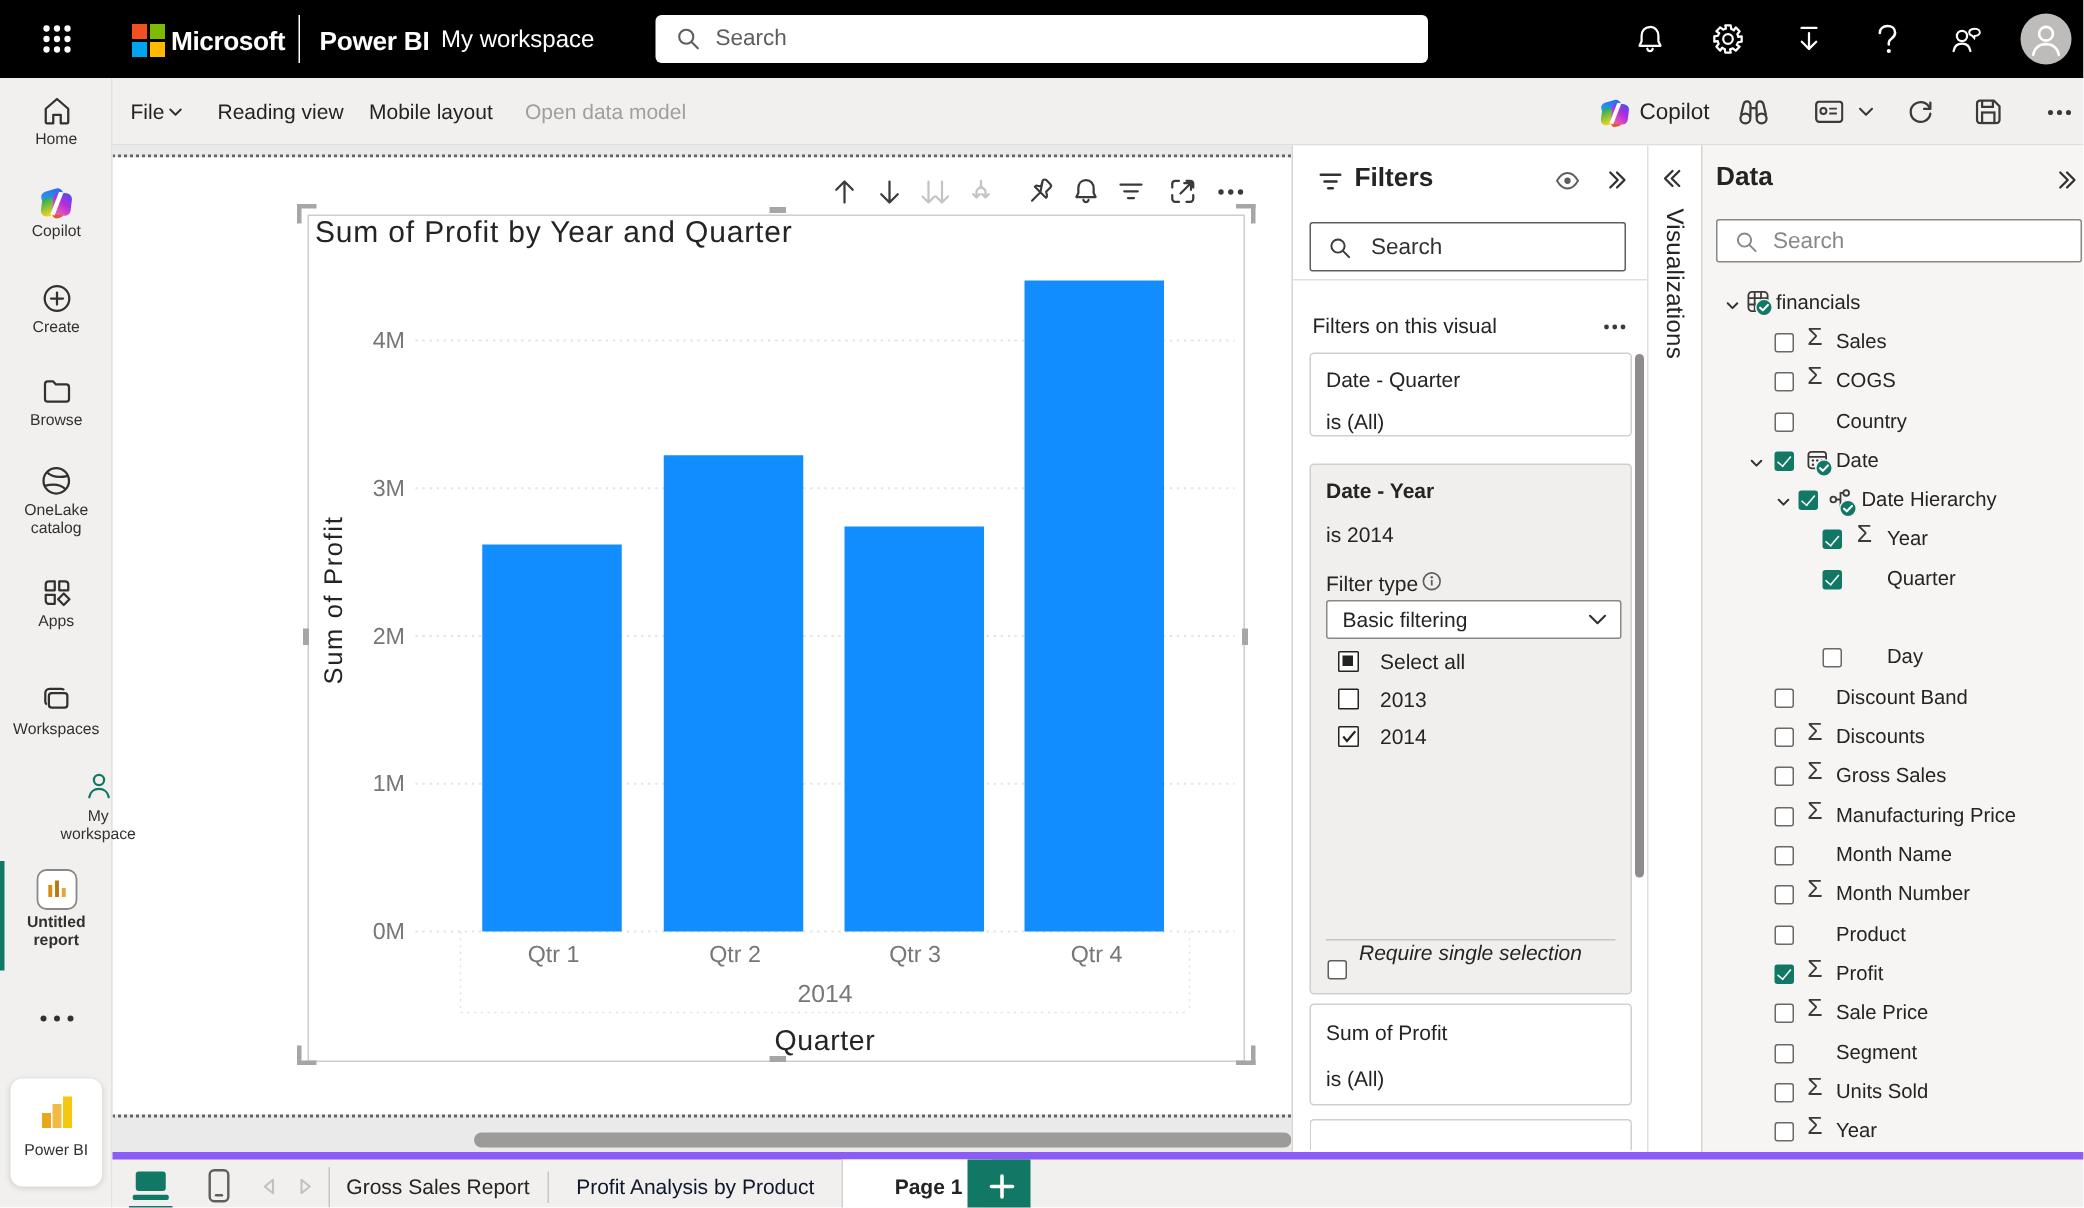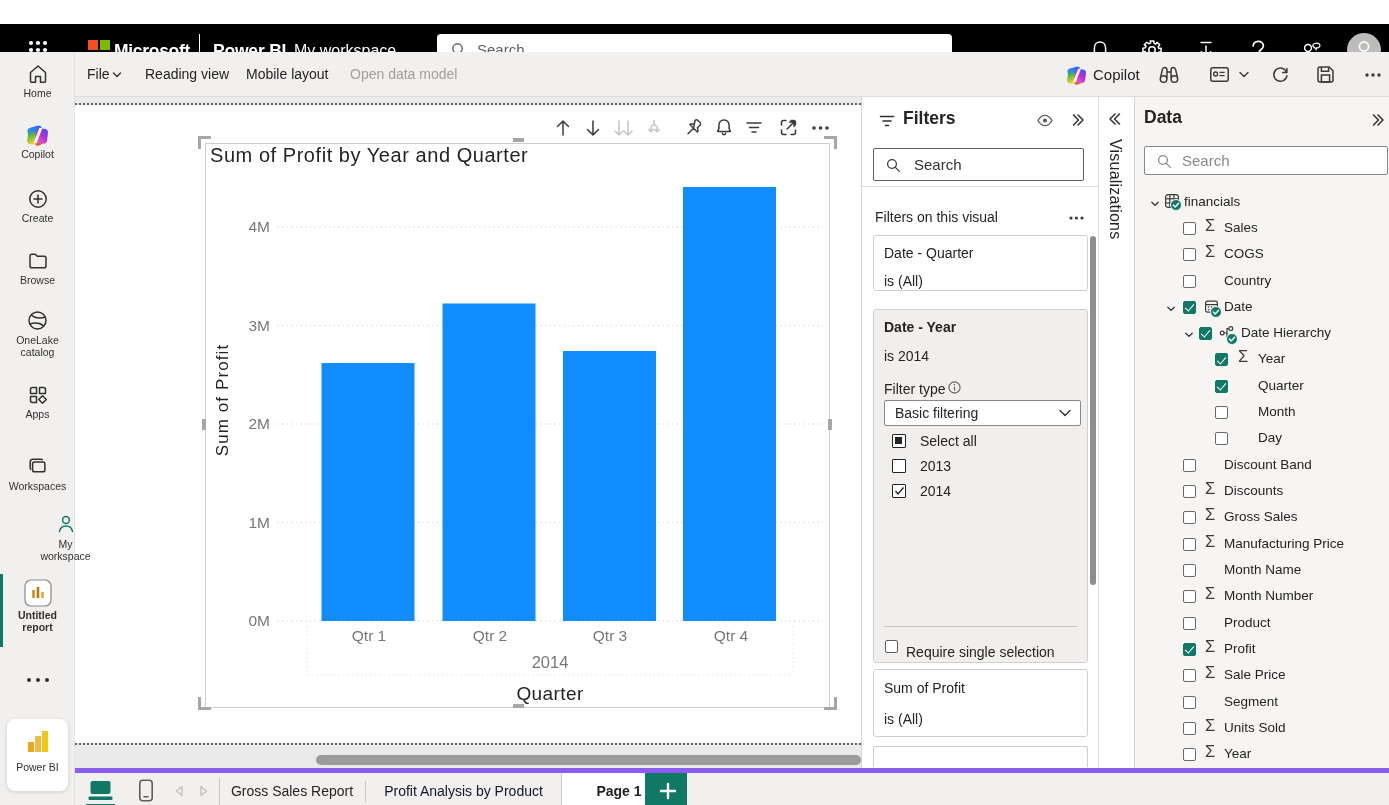--- a/index.html
+++ b/index.html
@@ -2,21 +2,21 @@
 <html><head>
 <meta charset="utf-8">
 <style>
   * { margin:0; padding:0; box-sizing:border-box; }
   html,body { width:1389px; height:805px; overflow:hidden; }
   body { font-family:"Liberation Sans", sans-serif; color:#252423; }
   #app { position:relative; width:1389px; height:805px; background:#fff; }
   .abs { position:absolute; }
 
   
-  #topbar { position:absolute; left:0; top:0; width:1389px; height:52px; background:#000;margin-top:24px; }
+  #topbar { position:absolute; left:0; top:0; width:1389px; height:52px; background:#000; }
   #topbar .wtxt { color:#fff; }
   #searchbox { position:absolute; left:437px; top:10px; width:515px; height:32px; background:#fff; border-radius:4px; }
 
   
   #toolbar { position:absolute; left:75px; top:52px; width:1314px; height:45px; background:#f1f0ef; border-bottom:1px solid #e0dedc; }
   .tbitem { position:absolute; top:0; height:45px; line-height:45px; font-size:14px; color:#252423; }
 
   
   #sidebar { position:absolute; left:0; top:52px; width:75px; height:753px; background:#f1f0ef; border-right:1px solid #e4e2e0; }
   .navitem { position:absolute; left:0; width:75px; text-align:center; font-size:10.5px; color:#323130; line-height:11.5px; }
@@ -423,21 +423,21 @@
       <div class="abs" style="left:18px; top:149px; width:14px; height:14px; border:1.4px solid #252423; border-radius:1px; background:#fff;"></div>
       <div class="abs" style="left:46px; top:148px;">2013</div>
       <div class="abs" style="left:18px; top:174px; width:14px; height:14px; border:1.4px solid #252423; border-radius:1px; background:#fff;">
         <svg width="11" height="10" viewBox="0 0 11 10" style="display:block; margin:0.5px auto;">
             <path d="M1.5 5 L4 8 L9.5 1.5" fill="none" stroke="#252423" stroke-width="1.4"></path>
           </svg>
       </div>
       <div class="abs" style="left:46px; top:173px;">2014</div>
       <div class="abs" style="left:10px; top:316px; width:193px; height:1px; background:#c8c6c4;"></div>
       <div class="abs" style="left:11px; top:330px; width:13px; height:13px; border:1px solid #605e5c; border-radius:2px; background:#fff;"></div>
-      <div class="abs" style="left:32px; top:334px;">Require single selection</div>
+      <div class="abs" style="left:32px; top:317px;font-style:italic;">Require single selection</div>
     </div>
 
     <div class="fcard" style="top:572px; height:68px;">
       <div class="abs" style="left:10px; top:10px;">Sum of Profit</div>
       <div class="abs" style="left:10px; top:41px;">is (All)</div>
     </div>
 
     <div class="fcard" style="top:649px; height:21px; border-bottom:none; border-radius:3px 3px 0 0;"></div>
 
     <div class="abs" style="left:228px; top:139px; width:6px; height:349px; border-radius:3px; background:#8f8d8b;"></div>
@@ -517,21 +517,20 @@
               <circle cx="11.8" cy="2.6" r="1.9"></circle>
               <circle cx="11.8" cy="11.4" r="1.9"></circle>
               <path d="M5.1 7 H8 M8 7 V2.6 H9.9 M8 7 V11.4 H9.9"></path>
             </g>
           </svg><svg width="12" height="12" viewBox="0 0 12 12" style="position:absolute; left:7px; top:7px;">
             <circle cx="6" cy="6" r="5.5" fill="#117865" stroke="#f6f5f4" stroke-width="1"></circle>
             <path d="M3.4 6.1 L5.2 7.9 L8.6 4.3" fill="none" stroke="#fff" stroke-width="1.4" stroke-linecap="round" stroke-linejoin="round"></path>
           </svg></span><span style="width:6px;"></span>Date Hierarchy</div>
     <div class="drow" style="top:243.4px;"><span style="width:80px;"></span><span class="cbon"></span><span style="width:8px;"></span><span class="sig">Σ</span><span style="width:8px;"></span>Year</div>
     <div class="drow" style="top:269.8px;"><span style="width:80px;"></span><span class="cbon"></span><span style="width:8px;"></span><span class="sig"></span><span style="width:8px;"></span>Quarter</div>
-    <div class="drow" style="top:296.1px;"><span style="width:80px;"></span><span class="cb"></span><span style="width:8px;"></span><span class="sig"></span><span style="width:8px;"></span>Month</div>
     <div class="drow" style="top:322.4px;"><span style="width:80px;"></span><span class="cb"></span><span style="width:8px;"></span><span class="sig"></span><span style="width:8px;"></span>Day</div>
     <div class="drow" style="top:348.7px;"><span style="width:48px;"></span><span class="cb"></span><span style="width:7px;"></span><span class="sig"></span><span style="width:7px;"></span>Discount Band</div>
     <div class="drow" style="top:375.1px;"><span style="width:48px;"></span><span class="cb"></span><span style="width:7px;"></span><span class="sig">Σ</span><span style="width:7px;"></span>Discounts</div>
     <div class="drow" style="top:401.4px;"><span style="width:48px;"></span><span class="cb"></span><span style="width:7px;"></span><span class="sig">Σ</span><span style="width:7px;"></span>Gross Sales</div>
     <div class="drow" style="top:427.7px;"><span style="width:48px;"></span><span class="cb"></span><span style="width:7px;"></span><span class="sig">Σ</span><span style="width:7px;"></span>Manufacturing Price</div>
     <div class="drow" style="top:454.0px;"><span style="width:48px;"></span><span class="cb"></span><span style="width:7px;"></span><span class="sig"></span><span style="width:7px;"></span>Month Name</div>
     <div class="drow" style="top:480.4px;"><span style="width:48px;"></span><span class="cb"></span><span style="width:7px;"></span><span class="sig">Σ</span><span style="width:7px;"></span>Month Number</div>
     <div class="drow" style="top:506.7px;"><span style="width:48px;"></span><span class="cb"></span><span style="width:7px;"></span><span class="sig"></span><span style="width:7px;"></span>Product</div>
     <div class="drow" style="top:533.0px;"><span style="width:48px;"></span><span class="cbon"></span><span style="width:7px;"></span><span class="sig">Σ</span><span style="width:7px;"></span>Profit</div>
     <div class="drow" style="top:559.3px;"><span style="width:48px;"></span><span class="cb"></span><span style="width:7px;"></span><span class="sig">Σ</span><span style="width:7px;"></span>Sale Price</div>

